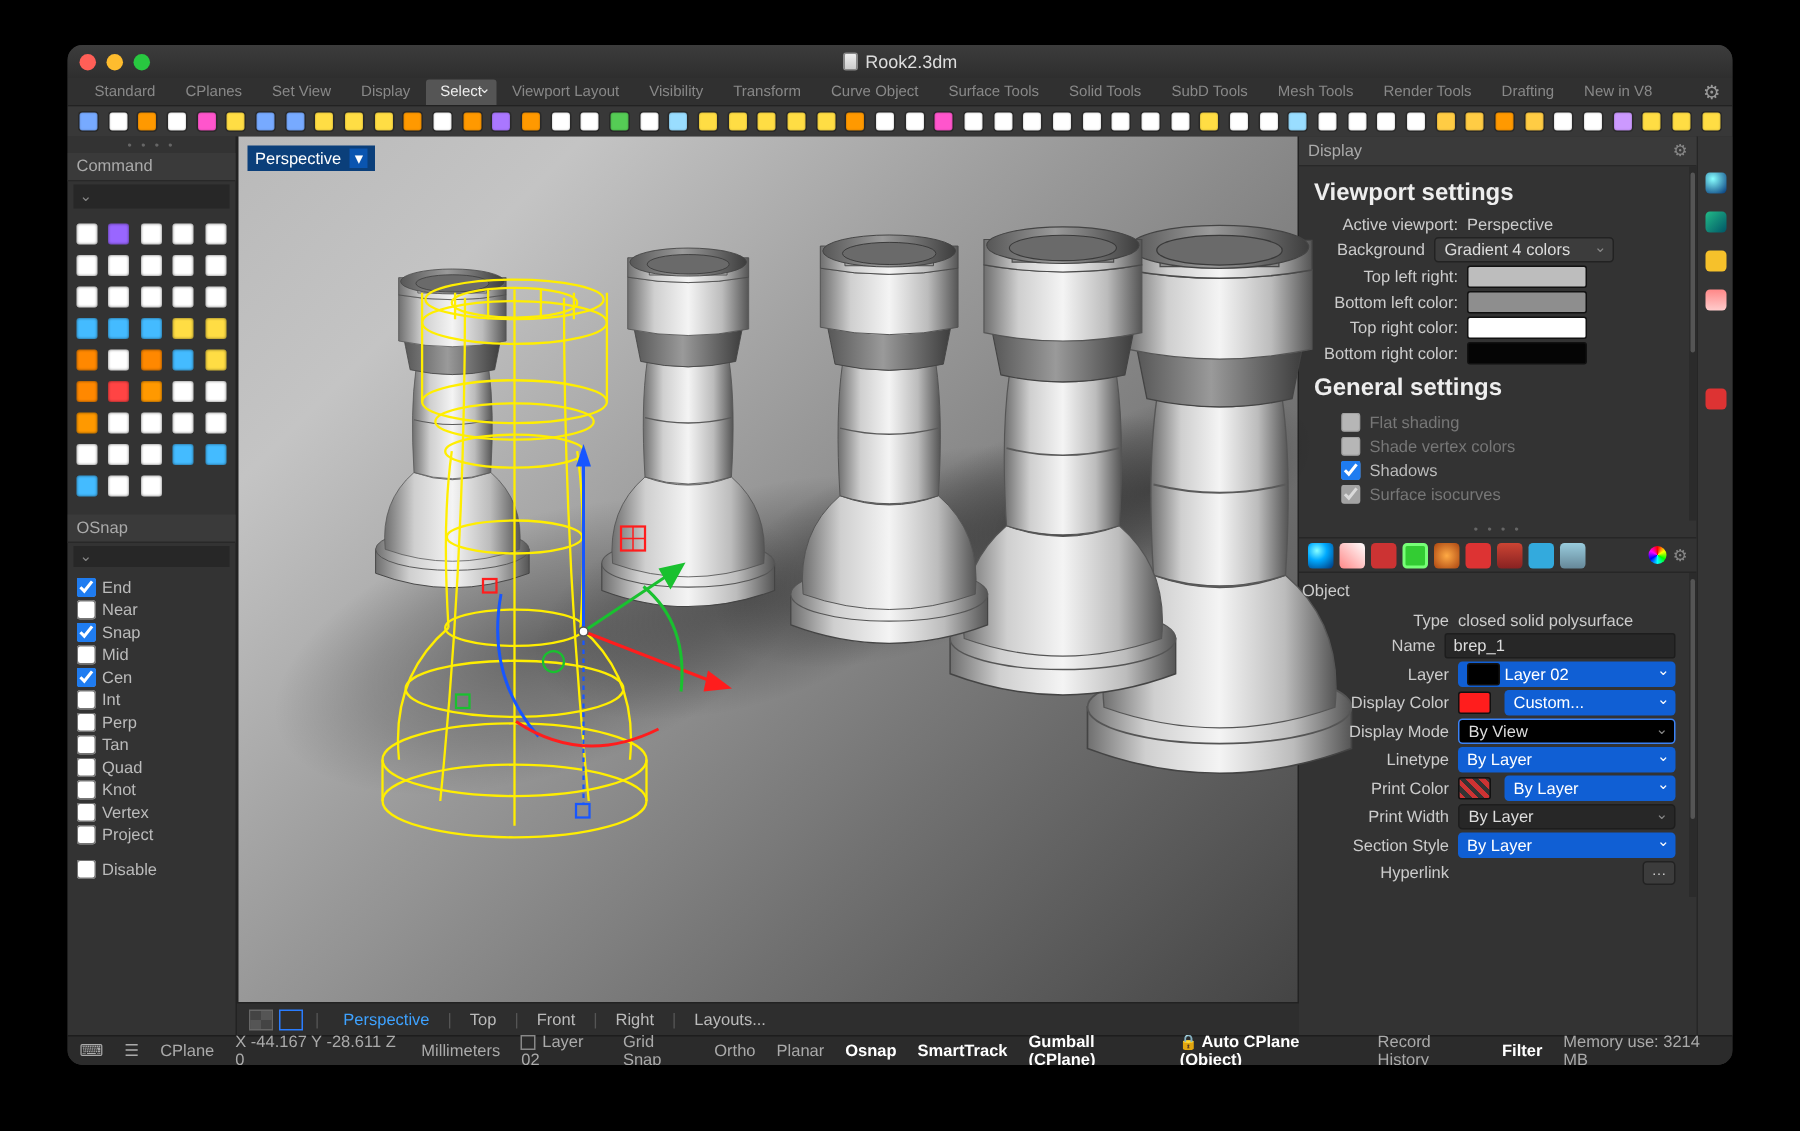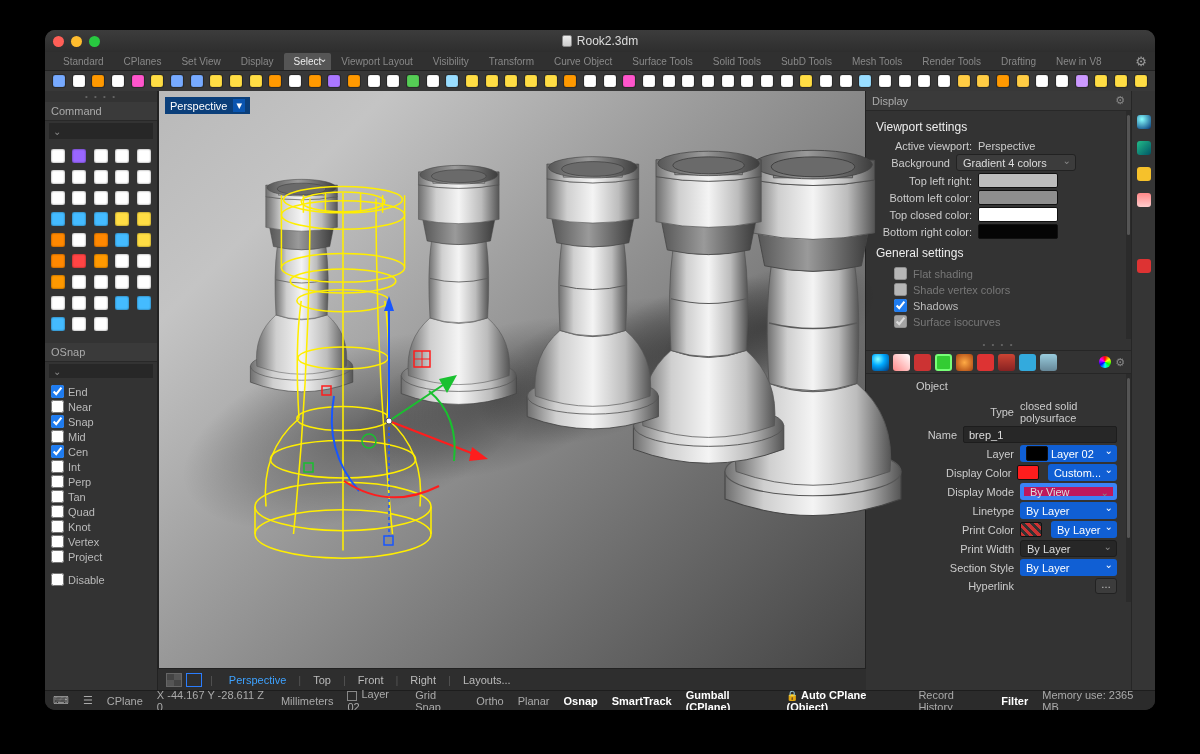--- a/index.html
+++ b/index.html
@@ -50,21 +50,21 @@
   .vptabs .ic { width:16px; height:14px; border:1px solid #666; display:flex; }
   .vptabs .sep { color:#555; padding:0 4px;}
   .vptabs .t { padding:2px 8px; color:#bbb;}
   .vptabs .t.active { color:#3ea2ff;}
   
   .rightcol { width:289px; background:#333; display:flex; }
   .rpanels { flex:1; display:flex; flex-direction:column; min-width:0; border-right:1px solid #262626;}
   .rstrip { width:23px; background:#353535; display:flex; flex-direction:column; align-items:center; gap:12px; padding-top:24px;}
   .rstrip span { width:14px; height:14px; border-radius:3px; display:block;}
   .sect { padding:4px 8px 8px 10px;}
-  .sect h4 { font-size:12px; font-weight:400; color:#eee; padding:5px 0 4px 0;}
+  .sect h4 { font-size:16px; font-weight:700; color:#eee; padding:5px 0 4px 0;}
   .row { display:flex; align-items:center; margin:2px 0; gap:6px;}
   .row .lab { width:96px; text-align:right; color:#ccc; font-size:11px;}
   .row .val { flex:1; }
   select, .sel { background:#105fd4; color:#fff; border:none; border-radius:3px; font-size:11px; padding:1px 16px 1px 6px; height:17px; position:relative; display:inline-flex; align-items:center;}
   .sel::after { content:"⌄"; position:absolute; right:4px; top:0px; font-size:10px;}
   .sel.wide { width:120px;}
   .sel.sm { width:78px;}
   .swatch { width:80px; height:15px; border:1px solid #111; border-radius:2px;}
   .chk { display:flex; align-items:center; gap:6px; margin:3px 0 3px 18px; font-size:11px; color:#bbb;}
   .chk input { accent-color:#1f7cf0;}
@@ -612,21 +612,21 @@
               </div>
           <div class="row">
                 <span class="lab">Top left right:</span>
                 <span class="swatch" style="background:#bdbdbd"></span>
               </div>
           <div class="row">
                 <span class="lab">Bottom left color:</span>
                 <span class="swatch" style="background:#8e8e8e"></span>
               </div>
           <div class="row">
-                <span class="lab">Top closed color:</span>
+                <span class="lab">Top right color:</span>
                 <span class="swatch" style="background:#fff"></span>
               </div>
           <div class="row">
                 <span class="lab">Bottom right color:</span>
                 <span class="swatch" style="background:#050505"></span>
               </div>
           <h4>General settings</h4>
           <label class="chk" style="color:#777">
                 <input type="checkbox" disabled="" style="">
                 <span>Flat shading</span>
@@ -657,21 +657,21 @@
           <span class="mat" style="background:#3c3;border:2px solid #7f7"></span>
           <span class="mat" style="background:radial-gradient(#fa4,#a41)"></span>
           <span class="mat" style="background:#d33"></span>
           <span class="mat" style="background:linear-gradient(#c43,#822)"></span>
           <span class="mat" style="background:#3ad"></span>
           <span class="mat" style="background:linear-gradient(#9cd,#689)"></span>
           <span style="margin-left:auto;width:12px;height:12px;border-radius:50%;background:conic-gradient(red,yellow,lime,cyan,blue,magenta,red)"></span>
           <span style="color:#888">⚙</span>
         </div>
 
-        <div class="sect objprops" style="position:relative;padding-right:14px;margin-left:48px;">
+        <div class="sect objprops" style="position:relative;padding-right:14px;">
           <div style="color:#ccc;padding:2px 0 6px 2px">Object</div>
           <div class="row">
               <span class="lab">Type</span>
               <span class="val">closed solid polysurface</span>
             </div>
           <div class="row">
               <span class="lab">Name</span>
               <input class="field" value="brep_1" style="">
             </div>
           <div class="row">
@@ -681,21 +681,21 @@
                 <span>Layer 02</span>
               </span>
             </div>
           <div class="row">
               <span class="lab">Display Color</span>
               <span class="colormini" style="background:#ff1d1d"></span>
               <span class="sel" style="flex:1">Custom...</span>
             </div>
           <div class="row">
               <span class="lab">Display Mode</span>
-              <span class="sel seldark" style="flex:1;background:#be185d;color:#ddd;border:4px solid #3b82f6">By View</span>
+              <span class="sel seldark" style="flex:1;background:#000000;color:#ddd;border:1px solid #3b82f6">By View</span>
             </div>
           <div class="row">
               <span class="lab">Linetype</span>
               <span class="sel" style="flex:1">By Layer</span>
             </div>
           <div class="row">
               <span class="lab">Print Color</span>
               <span class="colormini" style="background:repeating-linear-gradient(45deg,#c33 0 3px,#333 3px 6px)"></span>
               <span class="sel" style="flex:1">By Layer</span>
             </div>
@@ -736,21 +736,21 @@
     <span><span class="box"></span><span>Layer 02</span></span>
     <span>Grid Snap</span>
     <span>Ortho</span>
     <span>Planar</span>
     <span class="on">Osnap</span>
     <span class="on">SmartTrack</span>
     <span class="on">Gumball (CPlane)</span>
     <span class="on lock"><span>Auto CPlane (Object)</span></span>
     <span>Record History</span>
     <span class="on">Filter</span>
-    <span style="margin-left:auto">Memory use: 2365 MB</span>
+    <span style="margin-left:auto">Memory use: 3214 MB</span>
   </div>
 
 </div>
 
 <svg width="0" height="0" style="position:absolute">
   <defs>
     <linearGradient id="rook-shade" x1="0" y1="0" x2="1" y2="0">
       <stop offset="0%" stop-color="#6f6f6f"></stop>
       <stop offset="22%" stop-color="#cfcfcf"></stop>
       <stop offset="50%" stop-color="#f4f4f4"></stop>

